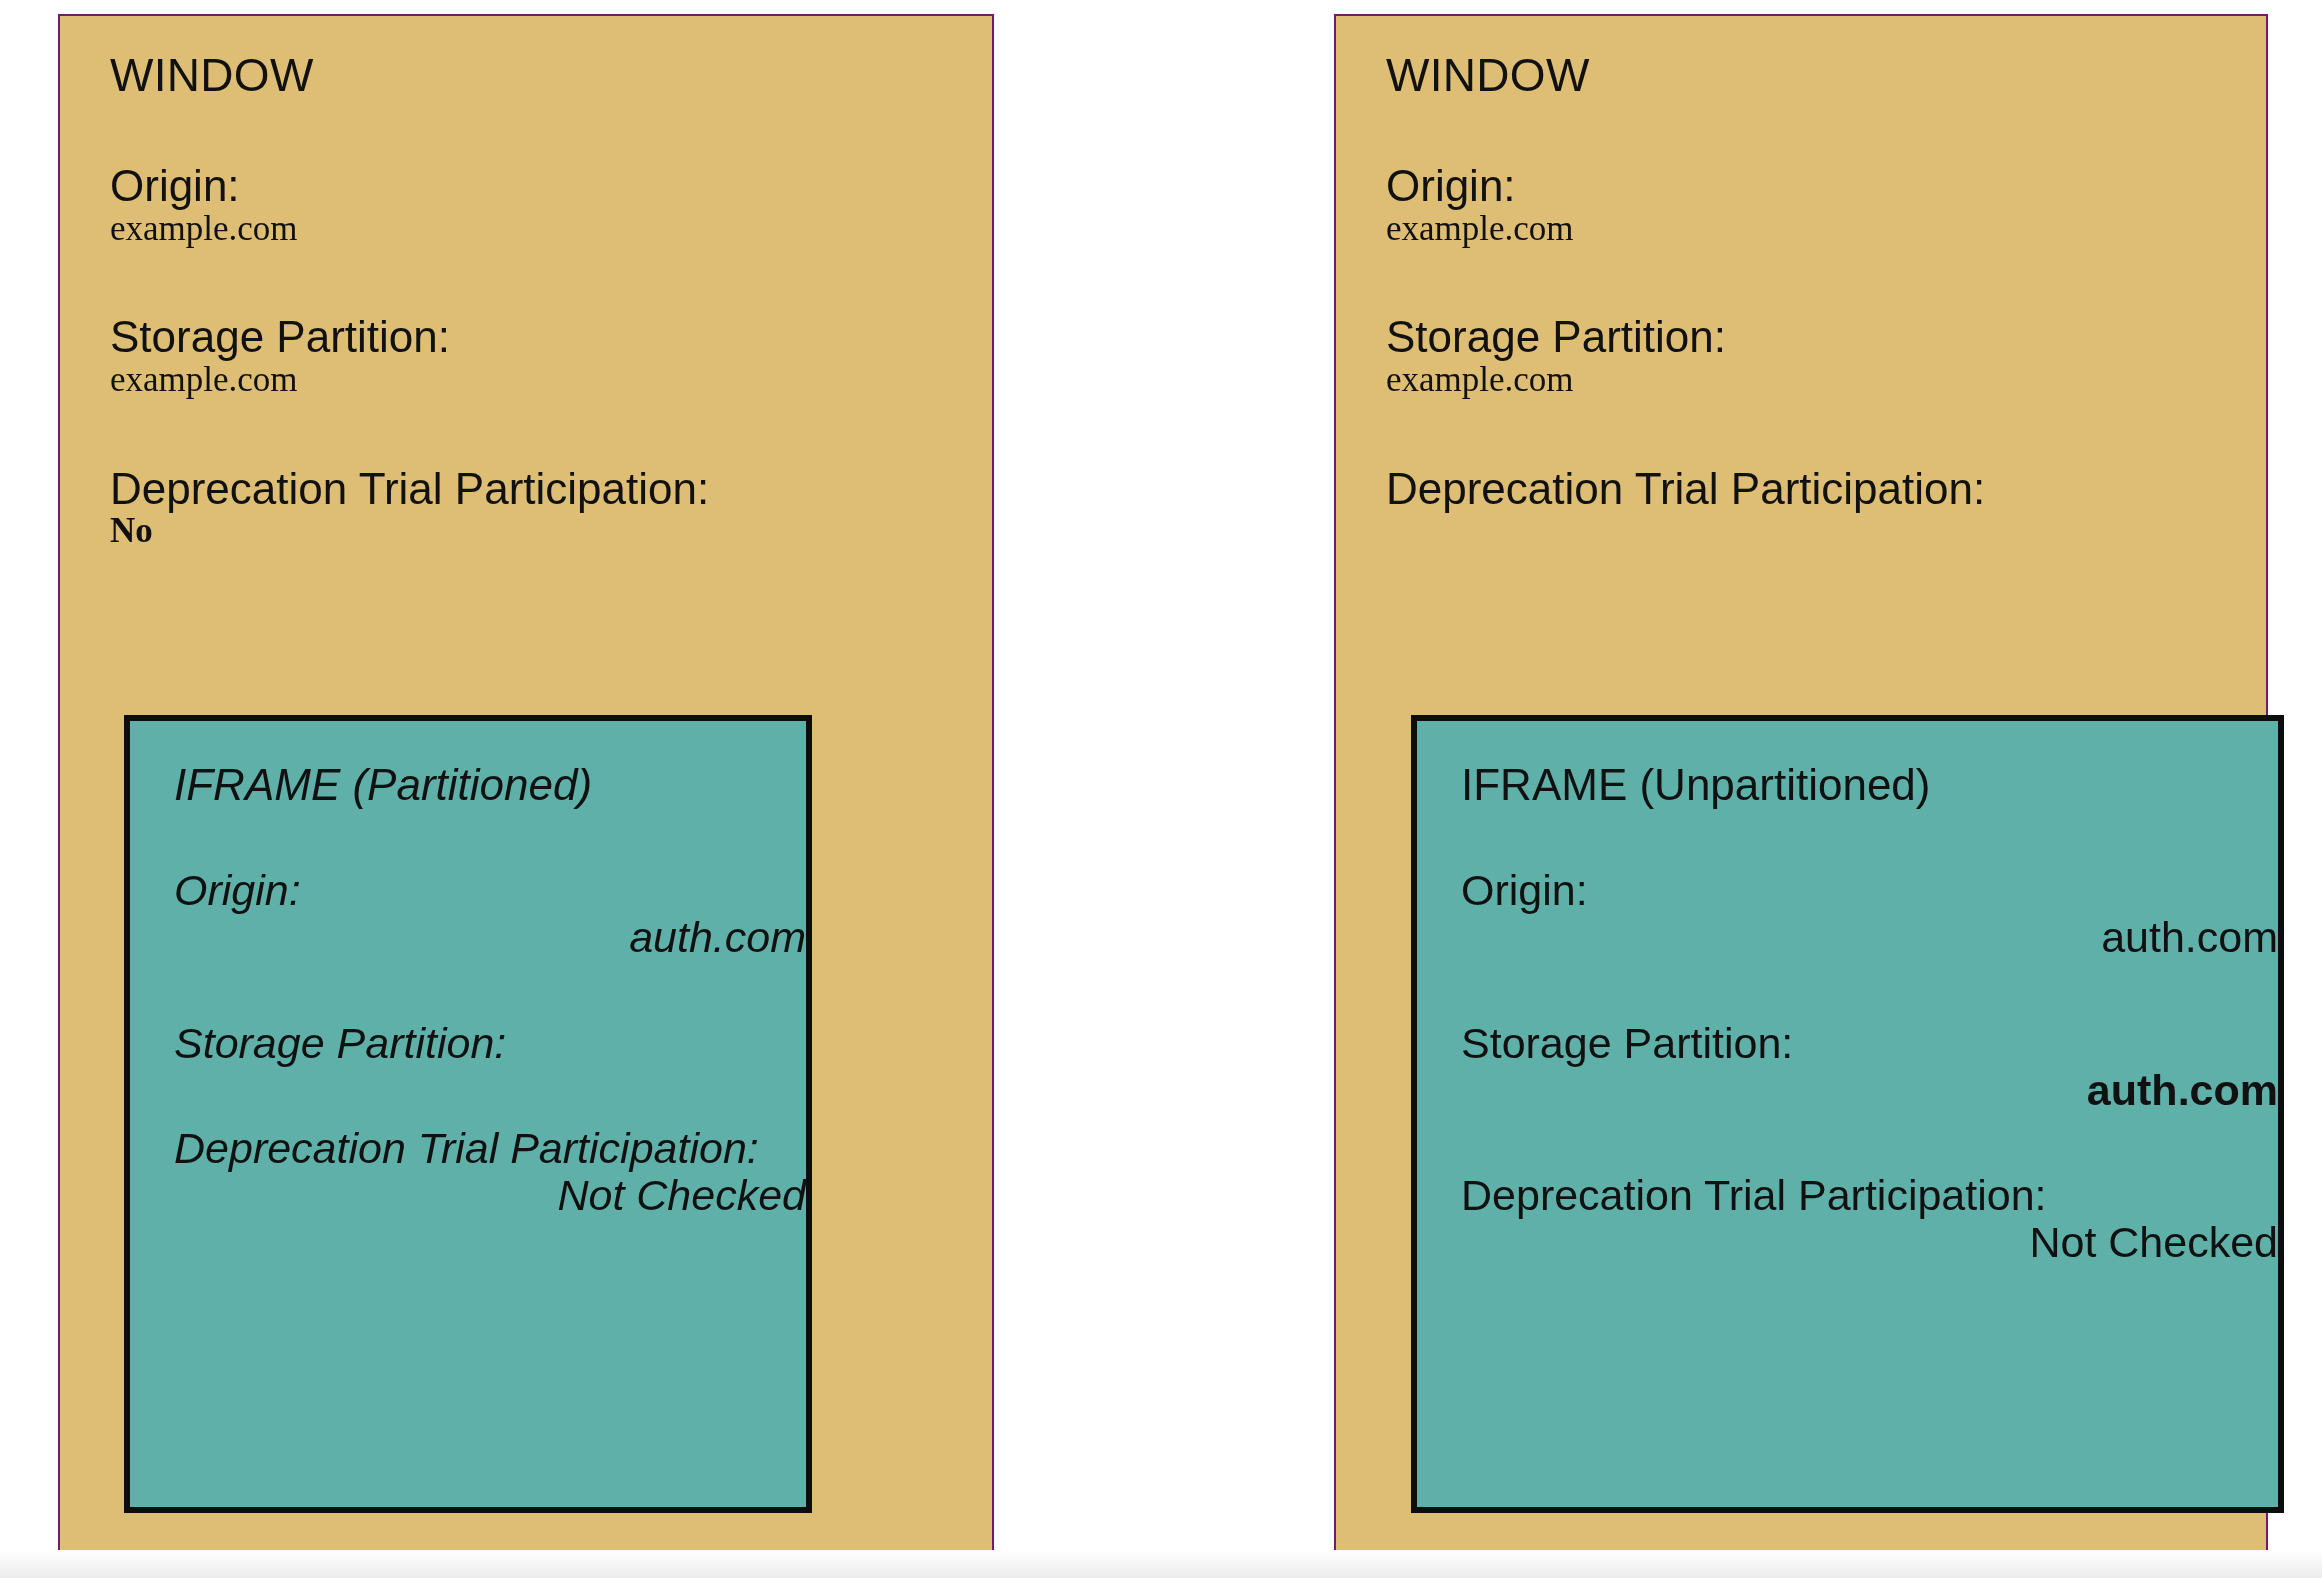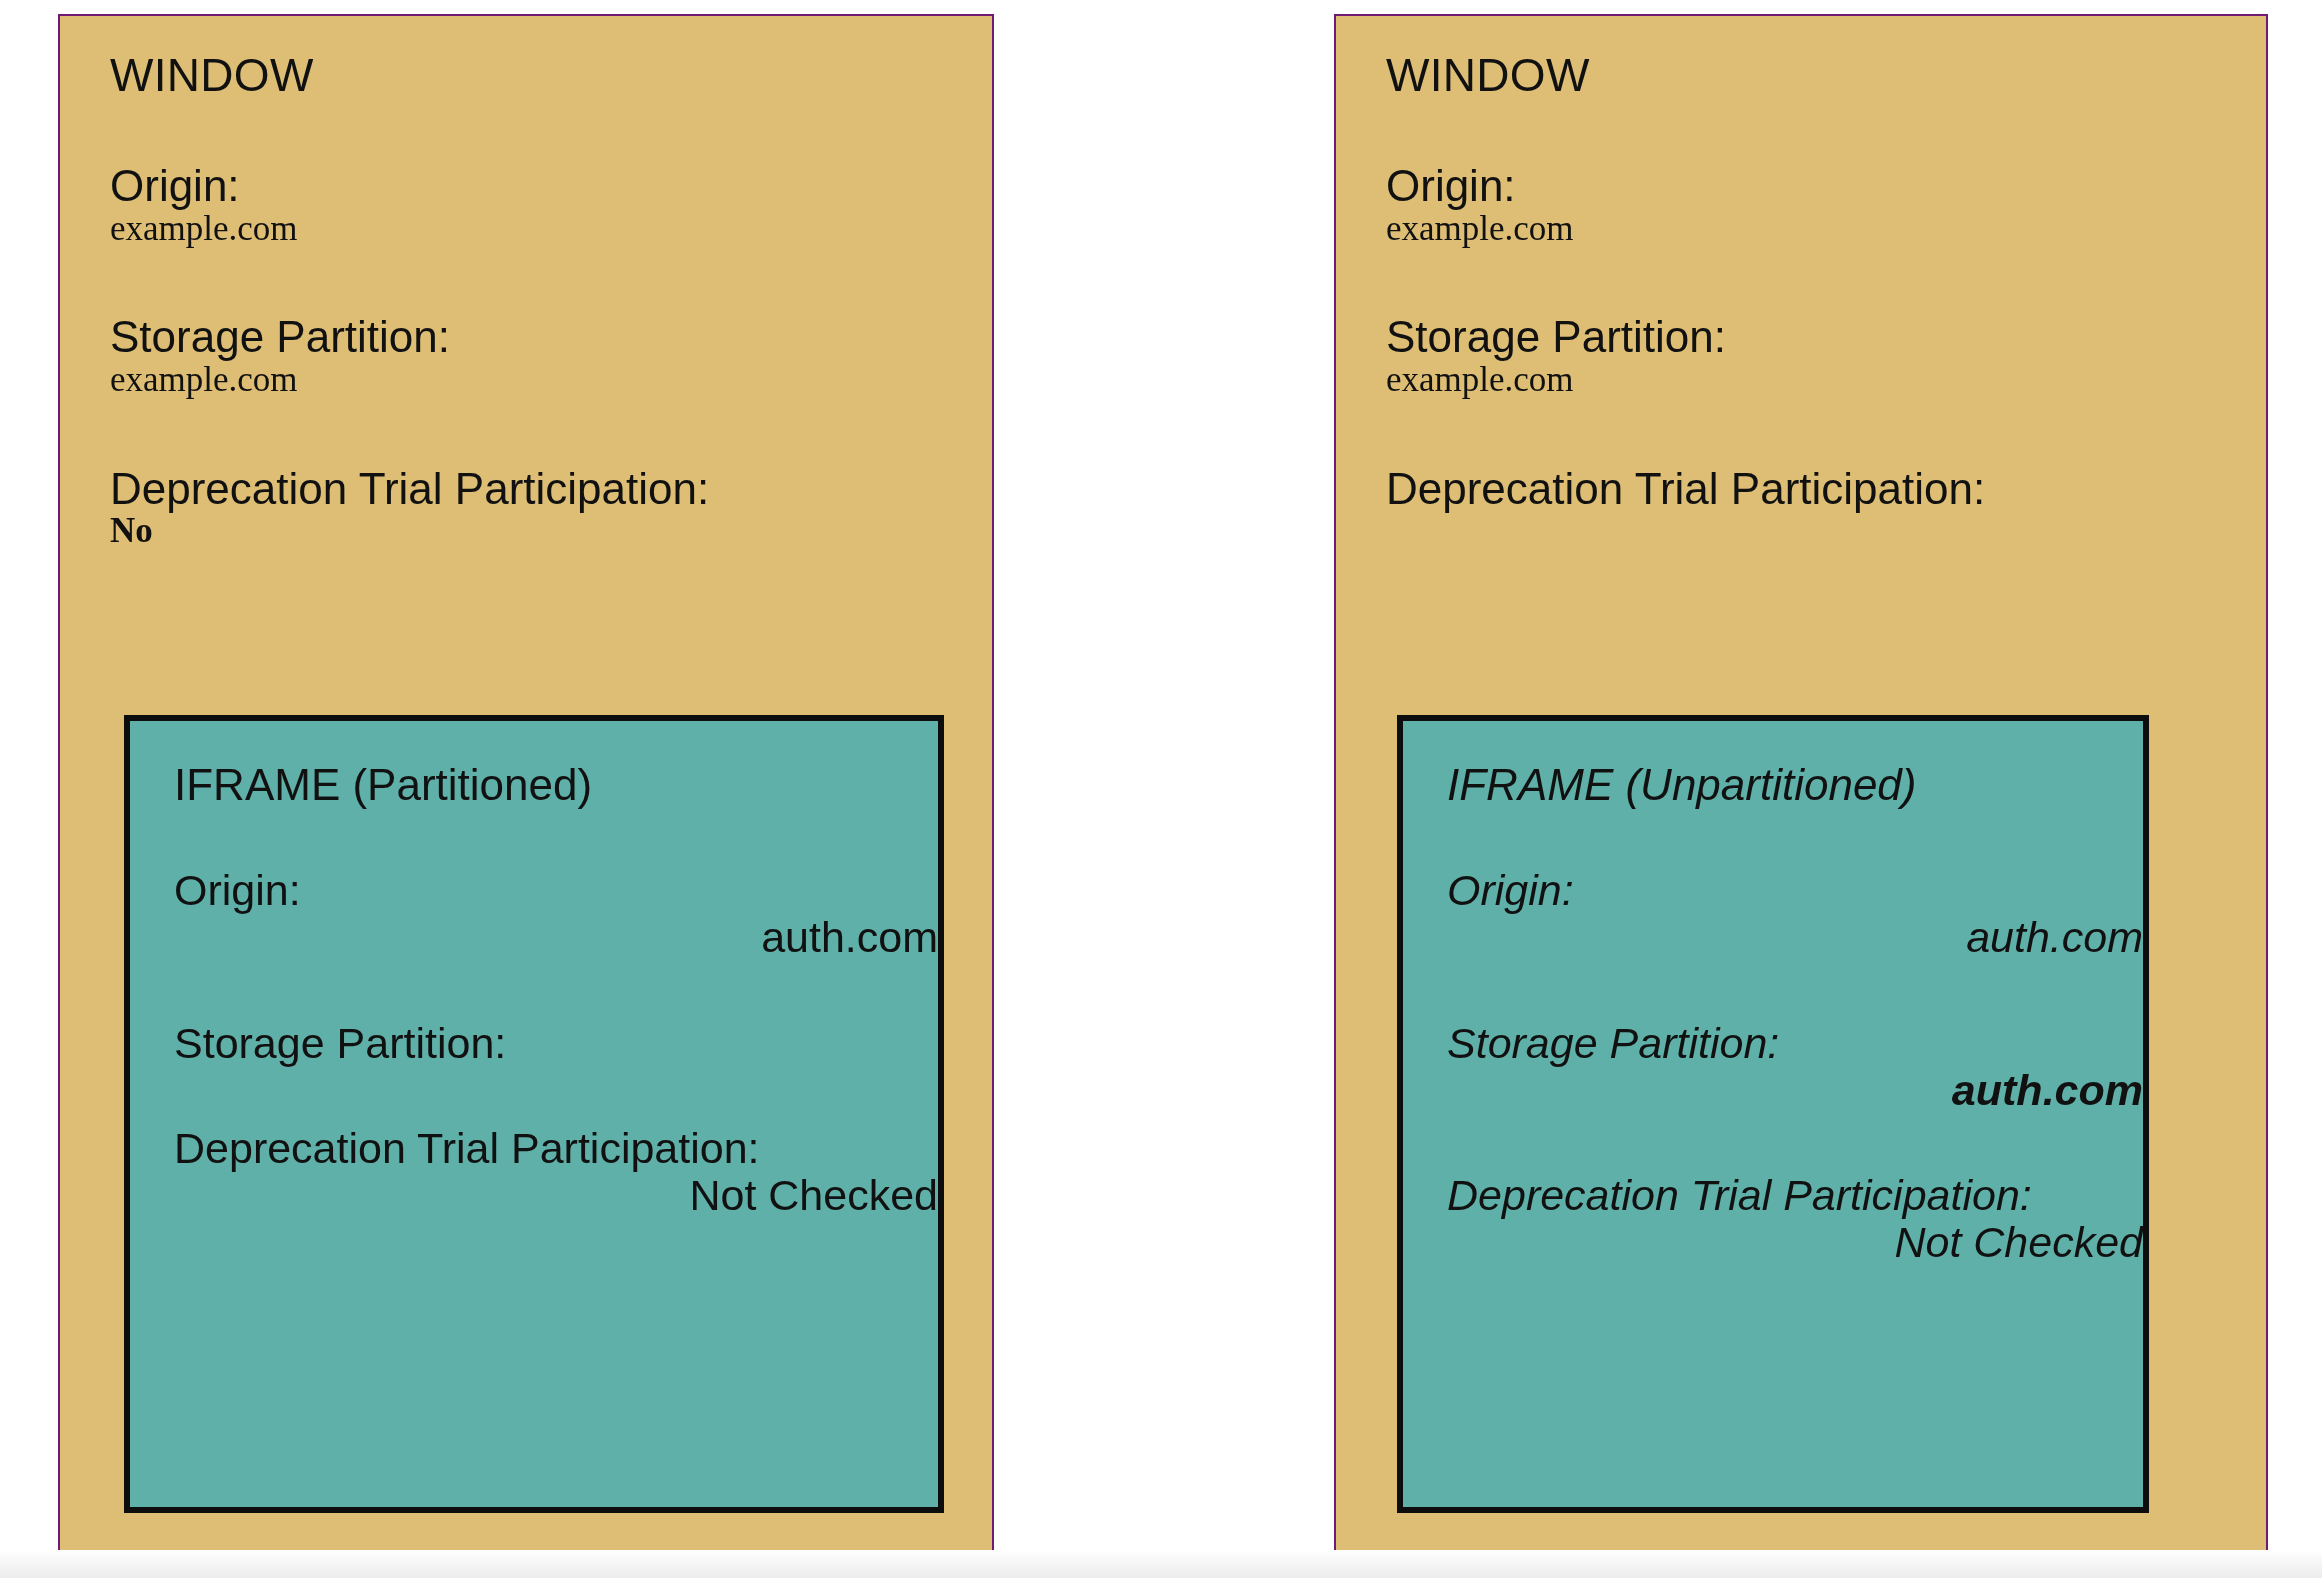--- a/index.html
+++ b/index.html
@@ -74,22 +74,22 @@
     font-family: Liberation Serif, serif;
   }
   .field-value.bold { font-weight: bold; }
 
   .iframe-box {
     position: absolute;
     background: #5fb0a8;
     border: 6px solid #0d0d0d;
     box-sizing: border-box;
   }
-  #iframe-left  { left: 64px;  top: 699px; width: 820px; height: 798px; }
-  #iframe-right { left: 61px;  top: 699px; width: 752px; height: 798px; font-style: italic; }
+  #iframe-left  { left: 64px;  top: 699px; width: 688px; height: 798px; font-style: italic; }
+  #iframe-right { left: 75px;  top: 699px; width: 873px; height: 798px; }
 
   .iframe-body {
     position: absolute;
     left: 0; top: 0; right: 0; bottom: 0;
     padding: 42px 0 0 44px;
     box-sizing: border-box;
   }
 
   .iframe-title {
     font-size: 44px;

